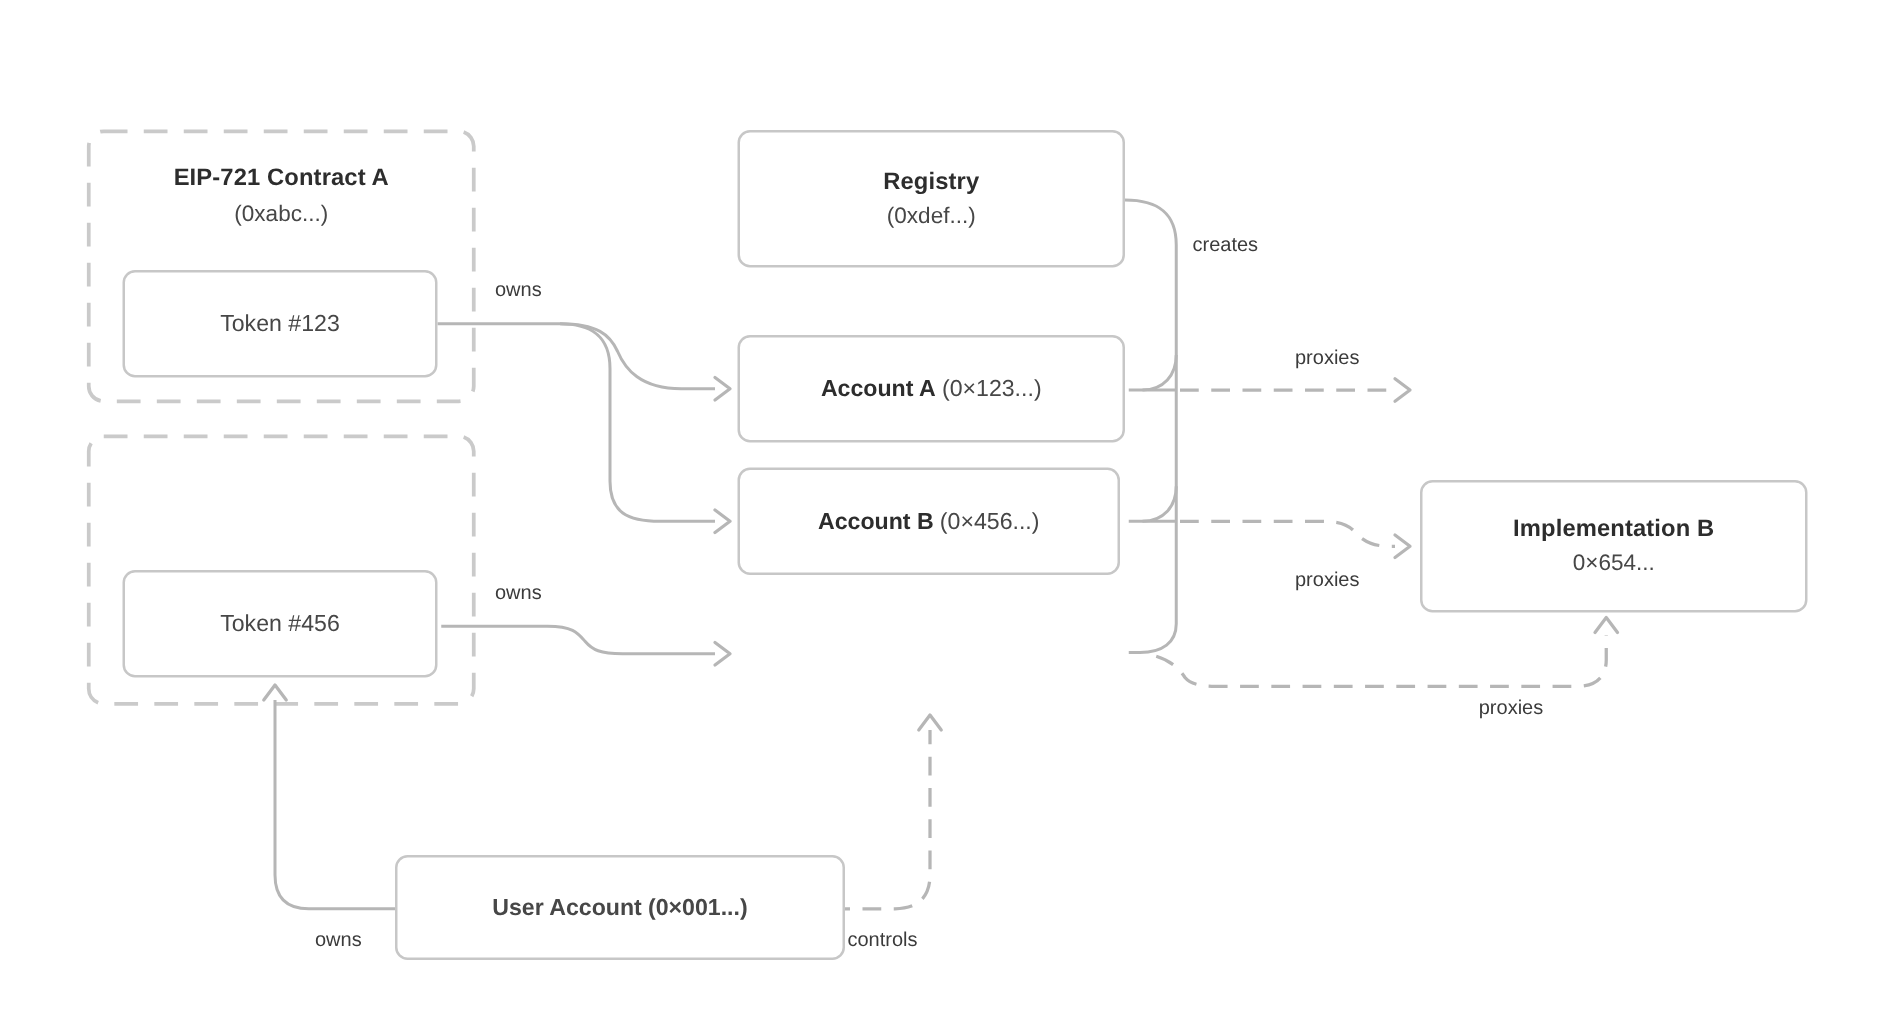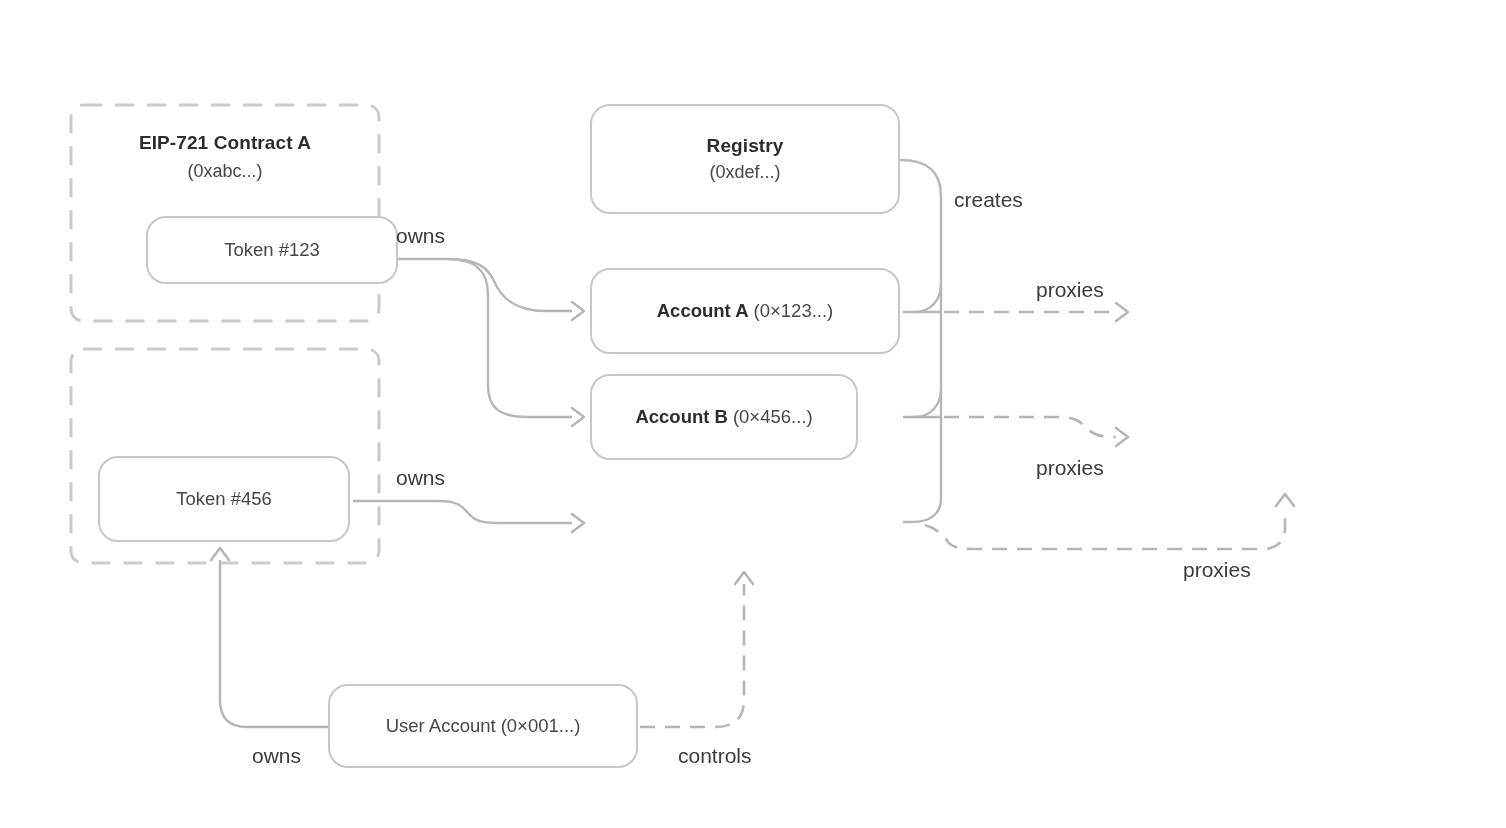--- a/index.html
+++ b/index.html
@@ -22,21 +22,21 @@
   }
   svg.wires { position: absolute; left: 0; top: 0; width: 1506px; height: 828px; }
   .wire { fill: none; stroke: var(--line); stroke-width: 2.4; }
   .wire.dashed { stroke-dasharray: 15 10; stroke-width: 2.6; }
   .arrowhead { fill: none; stroke: var(--line); stroke-width: 2.6; stroke-linecap: round; stroke-linejoin: round; }
   .dash-rect { fill: none; stroke: var(--dashed-border); stroke-width: 3; stroke-dasharray: 19 13; }
 
   .box {
     position: absolute;
     border: 2.5px solid var(--box-border);
-    border-radius: 20px;
+    border-radius: 10px;
     background: #fff;
     display: flex;
     flex-direction: column;
     align-items: center;
     justify-content: center;
     gap: 5px;
     box-sizing: border-box;
     text-align: center;
   }
   .box-title { font-size: 19px; font-weight: 700; color: var(--title-text); letter-spacing: .1px; }
@@ -48,21 +48,21 @@
   .container-head {
     position: absolute;
     display: flex;
     flex-direction: column;
     align-items: center;
     gap: 7px;
     text-align: center;
   }
   .wire-label {
     position: absolute;
-    font-size: 21px;
+    font-size: 16px;
     color: var(--label-text);
     white-space: nowrap;
   }
 </style>
 </head>
 <body>
 
 <div class="canvas">
 
   <svg class="wires" viewBox="0 0 1506 828">
@@ -93,43 +93,47 @@
     <path class="arrowhead" d="M 1276 506 L 1285 494 L 1294 506"></path>
     <path class="arrowhead" d="M 735 584 L 744 572 L 753 584"></path>
     <path class="arrowhead" d="M 211 560 L 220 548 L 229 560"></path>
   </svg>
 
   <div class="container-head" style="left:70px; top:132px; width:310px;">
     <div class="box-title">EIP-721 Contract A</div>
     <div class="box-sub">(0xabc...)</div>
   </div>
 
-  <div class="box" style="left:98px; top:216px; width:252px; height:68px;margin-left:48px;">
+  <div class="box" style="left:98px; top:216px; width:252px; height:86px;">
     <div class="one-line">Token #123</div>
   </div>
 
 
   <div class="box" style="left:98px; top:456px; width:252px; height:86px;">
     <div class="one-line">Token #456</div>
   </div>
 
   <div class="box" style="left:590px; top:104px; width:310px; height:110px;">
     <div class="box-title">Registry</div>
     <div class="box-sub">(0xdef...)</div>
   </div>
 
   <div class="box" style="left:590px; top:268px; width:310px; height:86px;">
     <div class="one-line"><b>Account A</b><span class="addr">(0×123...)</span></div>
   </div>
-  <div class="box" style="left:590px; top:374px; width:268px; height:86px;">
+  <div class="box" style="left:590px; top:374px; width:306px; height:86px;">
     <div class="one-line"><b>Account B</b><span class="addr">(0×456...)</span></div>
   </div>
 
+  <div class="box" style="left:1136px; top:384px; width:310px; height:106px;">
+    <div class="box-title">Implementation B</div>
+    <div class="box-sub">0×654...</div>
+  </div>
 
-  <div class="box" style="left:328px; top:684px; width:310px; height:84px;">
+  <div class="box" style="left:316px; top:684px; width:360px; height:84px;font-weight:bold;">
     <div class="one-line"><span>User Account</span><span class="addr">(0×001...)</span></div>
   </div>
 
   <div class="wire-label" style="left:396px; top:224px;">owns</div>
   <div class="wire-label" style="left:396px; top:466px;">owns</div>
   <div class="wire-label" style="left:252px; top:744px;">owns</div>
   <div class="wire-label" style="left:954px; top:188px;">creates</div>
   <div class="wire-label" style="left:1036px; top:278px;">proxies</div>
   <div class="wire-label" style="left:1036px; top:456px;">proxies</div>
   <div class="wire-label" style="left:1183px; top:558px;">proxies</div>

